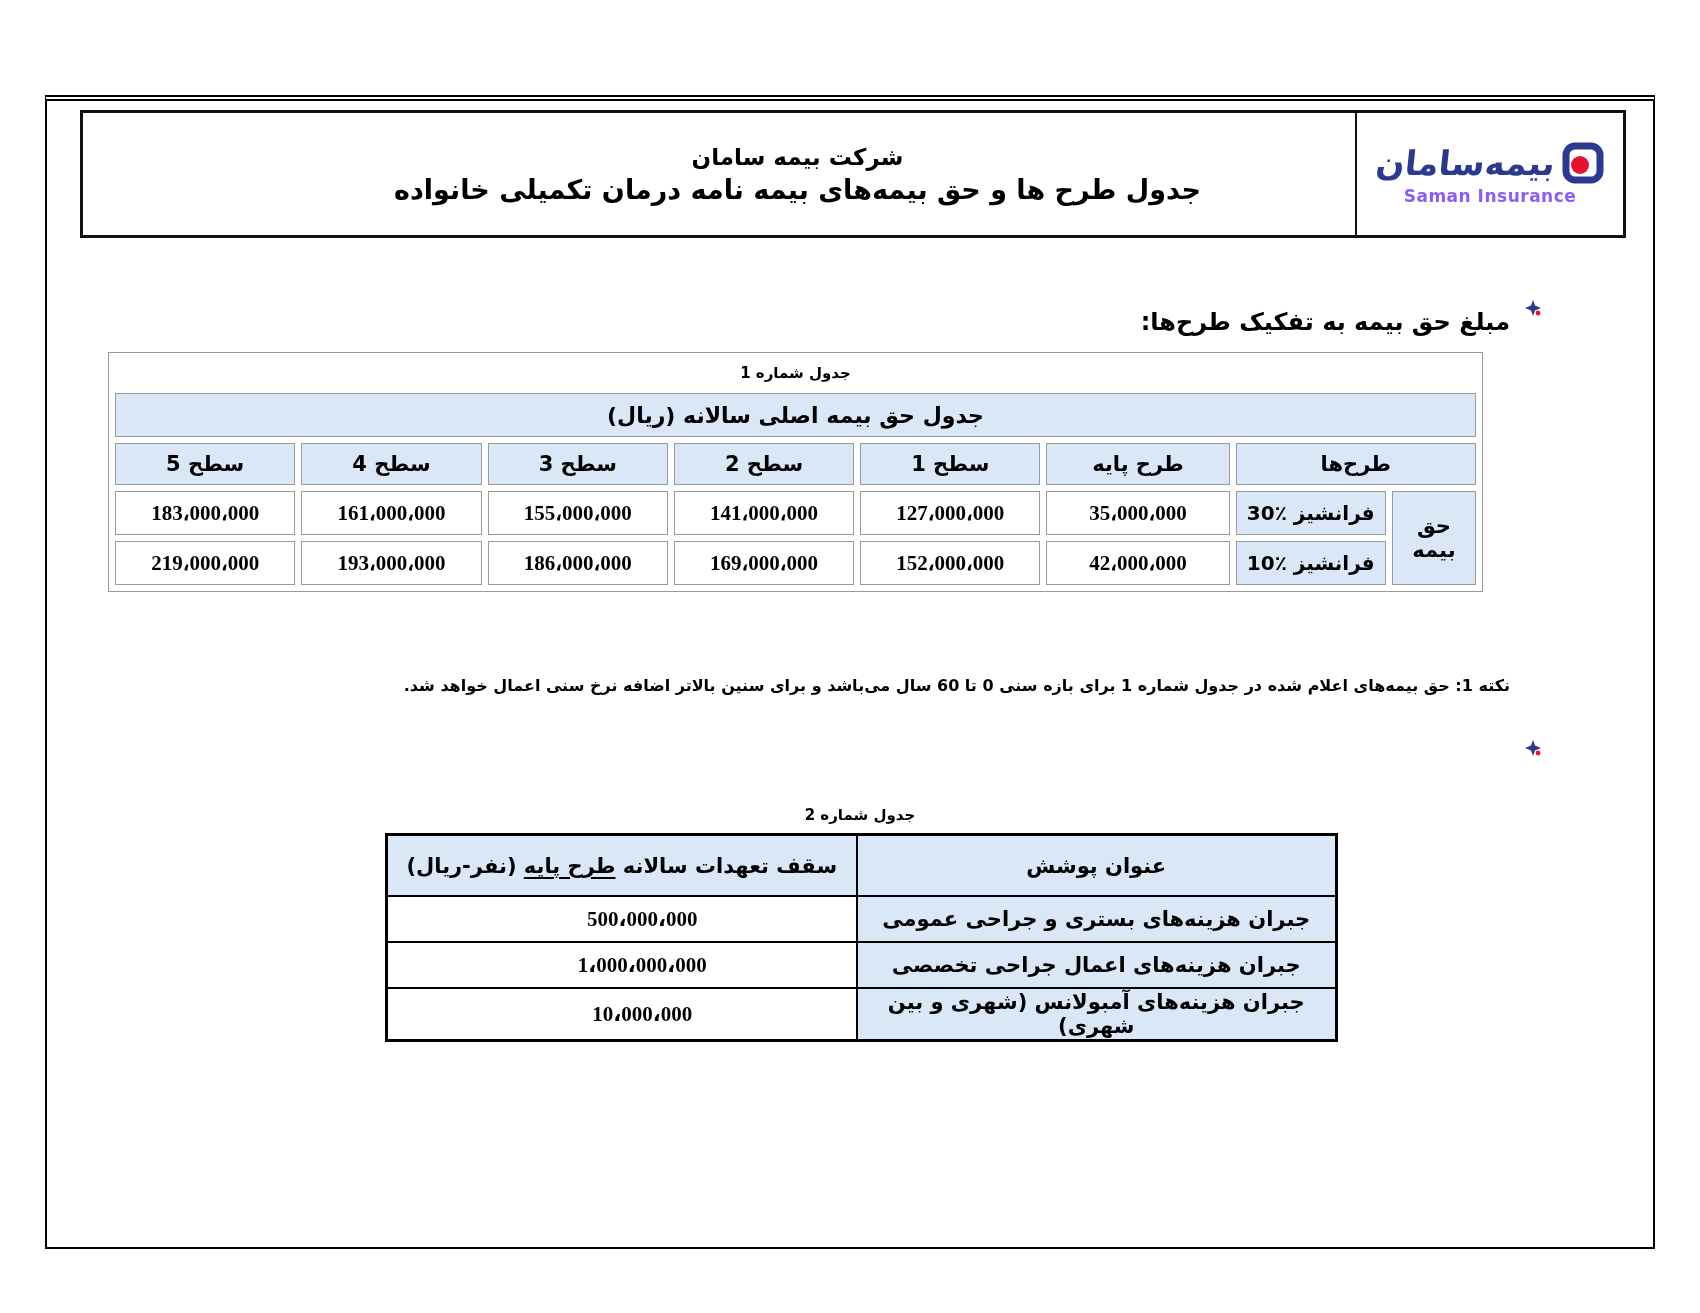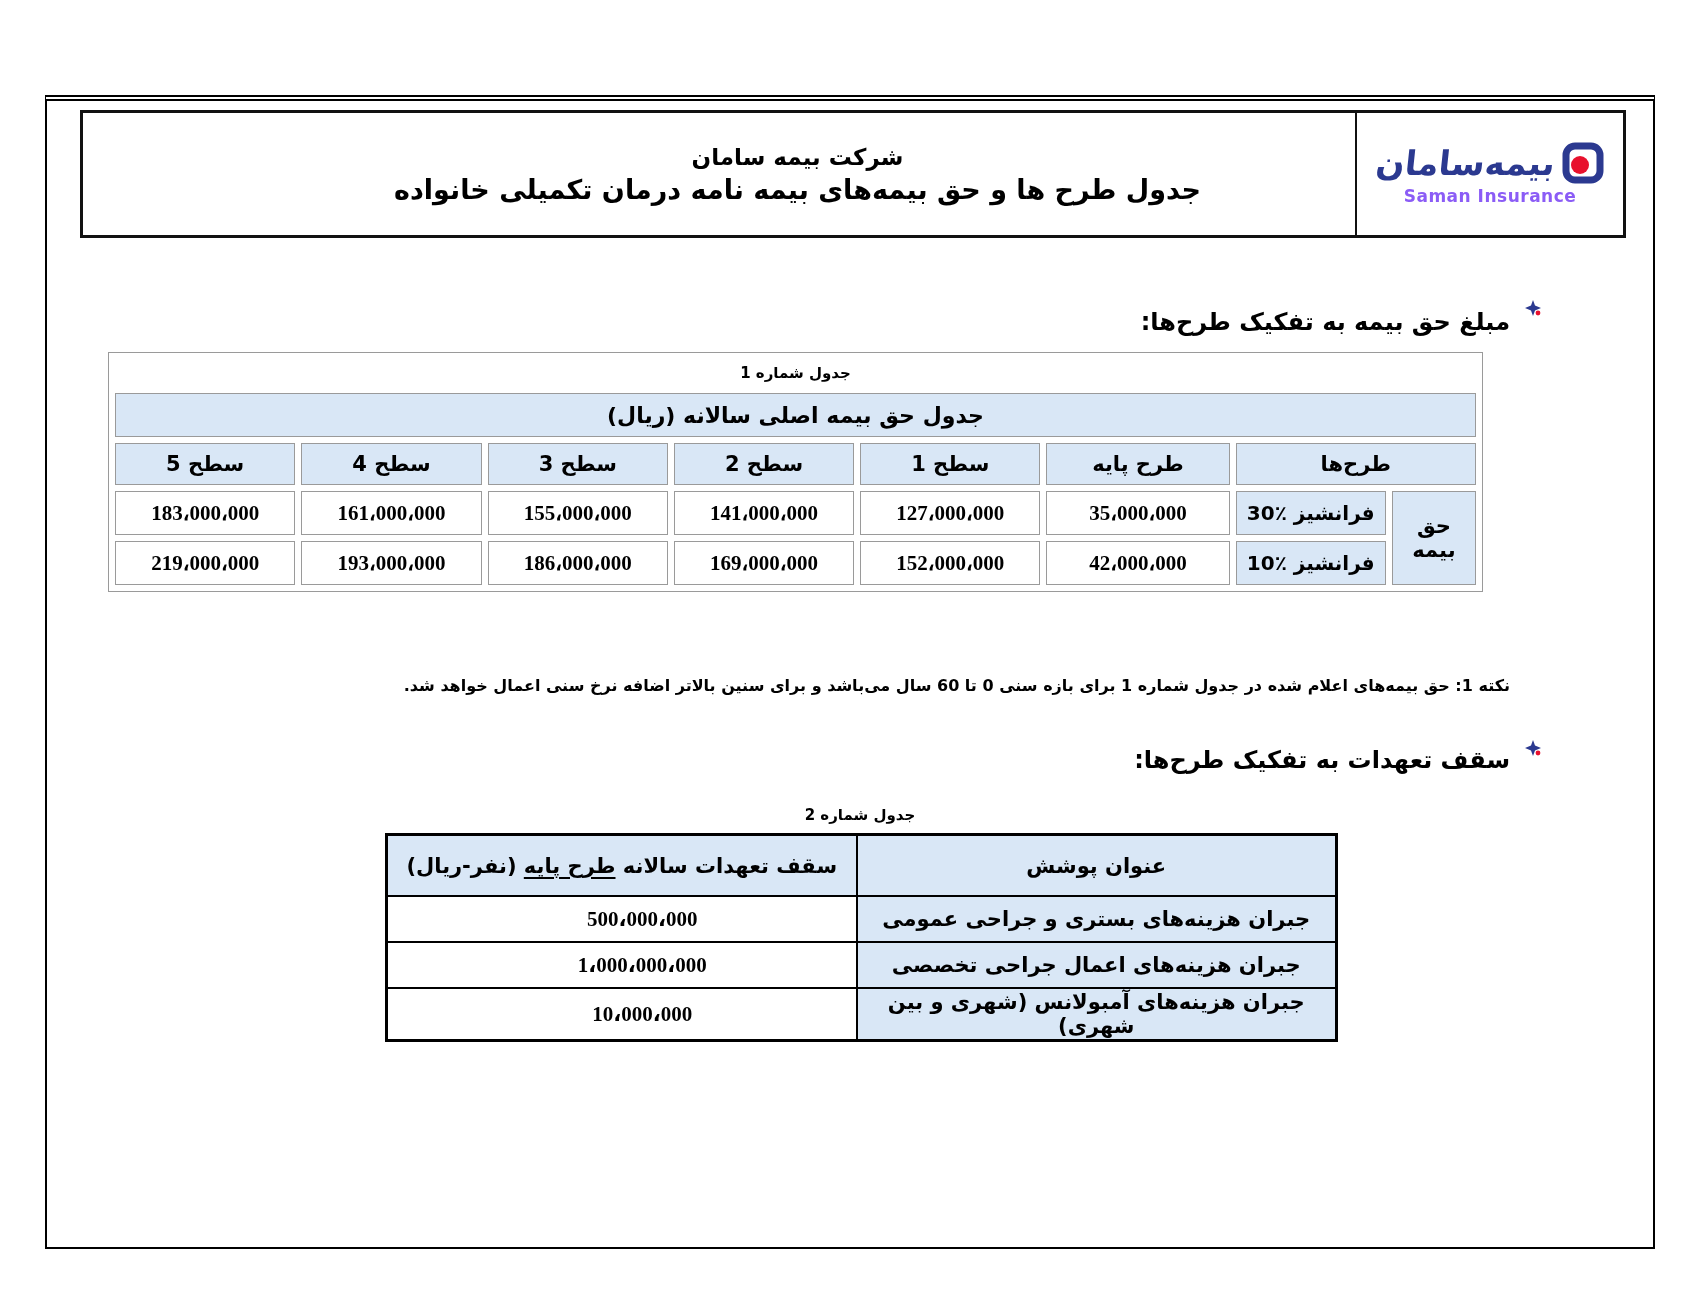--- a/index.html
+++ b/index.html
@@ -138,21 +138,20 @@
   <div class="note-line">
     <span class="note-label">نکته 1:</span><span class="note-text"> حق بیمه‌های اعلام شده در جدول شماره 1 برای بازه سنی 0 تا 60 سال می‌باشد و برای سنین بالاتر اضافه نرخ سنی اعمال خواهد شد.</span>
   </div>
 
   <span class="sparkle" style="right:158px;top:740px;">
     <svg width="17" height="17" viewBox="0 0 17 17">
       <path d="M8 0 L10 5.5 L16 8 L10 10.5 L8 16 L6 10.5 L0 8 L6 5.5 Z" fill="#2b3990"></path>
       <circle cx="13" cy="13" r="2.4" fill="#e8112d"></circle>
     </svg>
   </span>
-  <div class="sec-heading" style="top:746px;">سقف تعهدات به تفکیک طرح‌ها:</div>
 
   <div class="t2-cap">جدول شماره 2</div>
   <table class="t2">
     <colgroup>
       <col style="width:480px">
         <col style="width:470px">
     </colgroup>
     <tbody>
         <tr>
       <td class="hd">عنوان پوشش</td>

